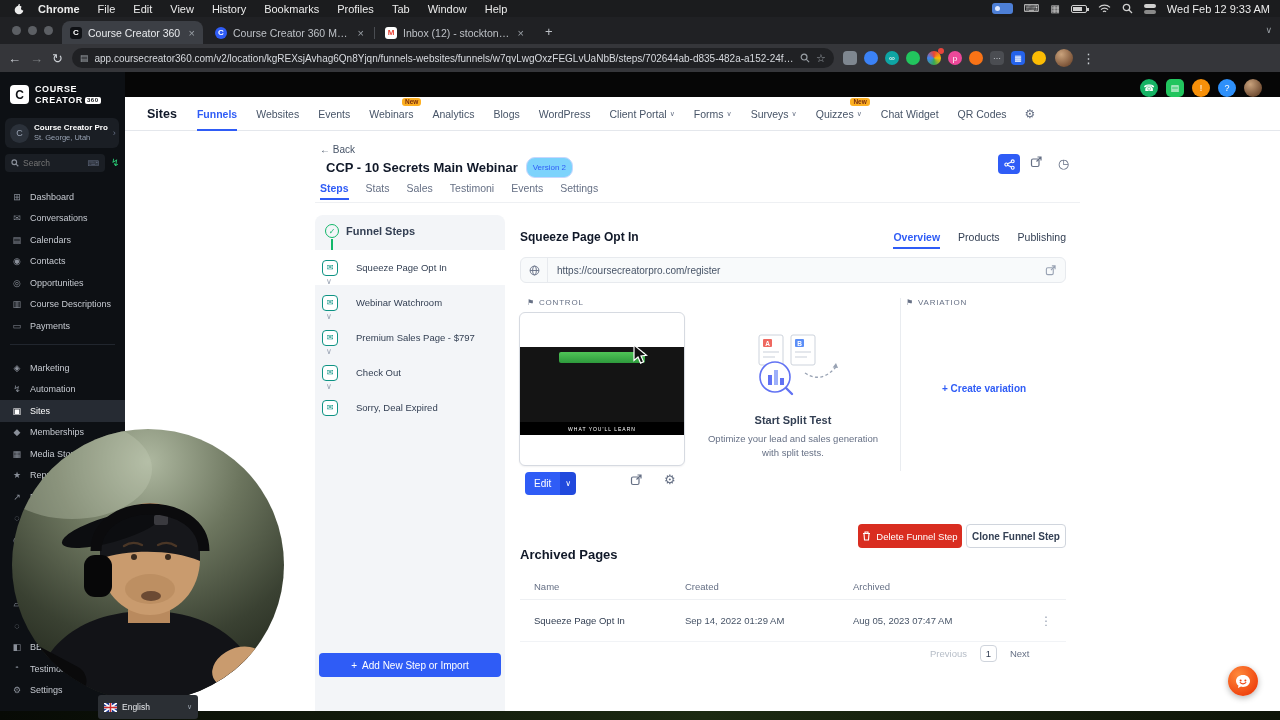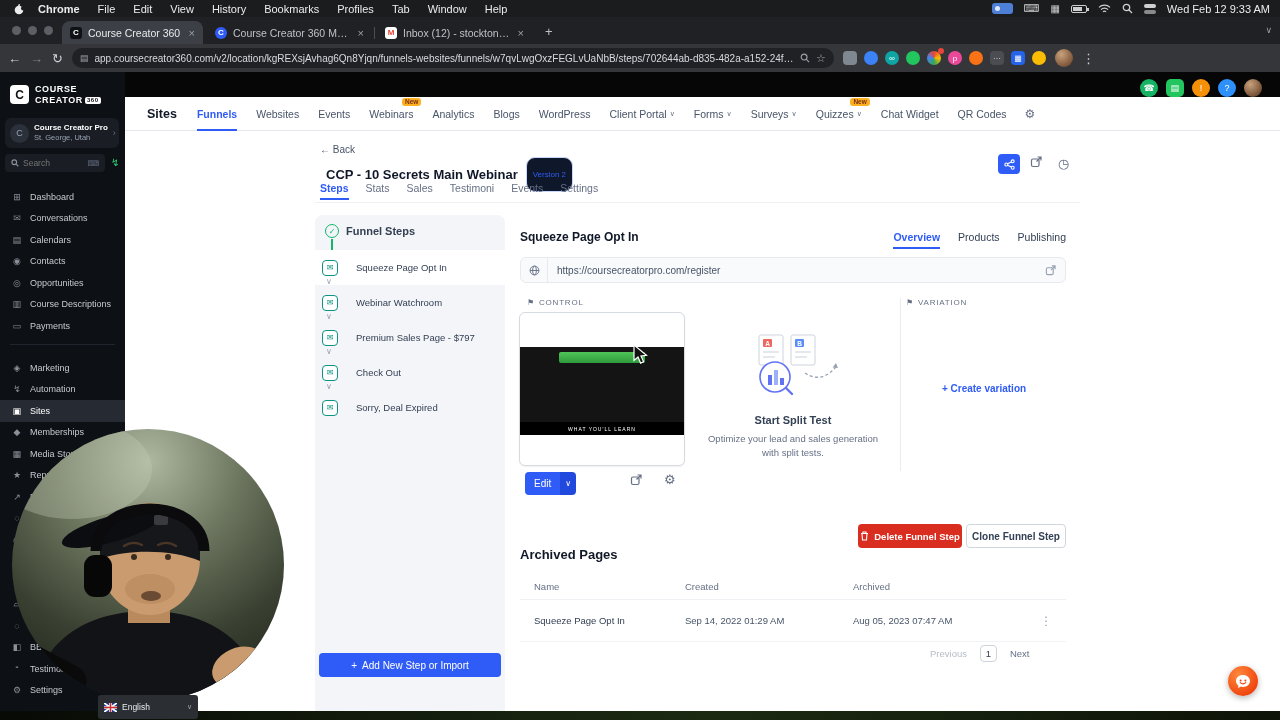--- a/index.html
+++ b/index.html
@@ -91,22 +91,22 @@
 .navlink .crt{font-size:7px;color:#667085}
 .navlink.active{color:#2f5cf6;font-weight:bold}
 .navlink.active::after{content:"";position:absolute;left:0;right:0;bottom:-11px;height:2px;background:#2f5cf6}
 .nbadge{position:absolute;top:-10px;right:-8px;background:#fdb022;color:#7a2e0e;font-size:6.5px;
   font-weight:bold;padding:1px 3px;border-radius:3px;line-height:1}
 .navgear{margin-left:18px;color:#667085;font-size:12px}
 
 #content{position:absolute;left:125px;top:131px;width:1155px;height:580px;background:#fff;z-index:3}
 .backlink{position:absolute;left:195px;top:13px;font-size:10px;color:#475467}
 .ftitle{position:absolute;left:201px;top:26px;font-size:13px;font-weight:bold;color:#101828;display:flex;align-items:center;gap:8px}
-.vbadge{background:#0f172a;border:1px solid #c7d7fe;color:#2f5cf6;font-size:8px;font-weight:normal;
-  border-radius:9px;padding:12px 6px}
+.vbadge{background:#7dd3fc;border:1px solid #c7d7fe;color:#2f5cf6;font-size:8px;font-weight:normal;
+  border-radius:9px;padding:5px 6px}
 .hact-share{position:absolute;left:873px;top:23px;width:22px;height:20px;background:#2f5cf6;border-radius:4px;
   display:flex;align-items:center;justify-content:center}
 .hact{position:absolute;top:25px;color:#667085;font-size:12px}
 .ftabs{position:absolute;left:195px;top:51px;display:flex;gap:17px;font-size:10.5px}
 .ftab{color:#667085;position:relative;padding-bottom:6px}
 .ftab.active{color:#2f5cf6;font-weight:bold}
 .ftab.active::after{content:"";position:absolute;left:0;right:0;bottom:0;height:2px;background:#2f5cf6}
 .hairline{position:absolute;left:190px;top:71px;width:765px;height:1px;background:#eef0f3}
 
 #stepspanel{position:absolute;left:190px;top:84px;width:190px;height:496px;background:#f3f5f8;border-radius:8px 8px 0 0}
@@ -148,21 +148,21 @@
   letter-spacing:1px;display:flex;align-items:center;justify-content:center}
 .editbtn{position:absolute;left:400px;top:341px;height:23px;display:flex}
 .editmain{background:#2f5cf6;color:#fff;font-size:10px;display:flex;align-items:center;padding:0 9px;border-radius:4px 0 0 4px}
 .editcaret{background:#2149dd;color:#fff;font-size:8px;display:flex;align-items:center;padding:0 5px;border-radius:0 4px 4px 0}
 .ghost{position:absolute;color:#667085;font-size:12px;display:flex}
 .vdiv{position:absolute;left:775px;top:167px;width:1px;height:173px;background:#e9ecf0}
 .splitttl{position:absolute;left:568px;top:283px;width:200px;text-align:center;font-size:11px;font-weight:bold;color:#344054}
 .splitdesc{position:absolute;left:578px;top:301px;width:180px;text-align:center;font-size:9.5px;color:#667085;line-height:1.45}
 .createvar{position:absolute;left:784px;top:252px;width:150px;text-align:center;font-size:10px;color:#2f5cf6;font-weight:bold}
 .delbtn{position:absolute;left:733px;top:393px;width:104px;height:24px;background:#d92d20;border-radius:4px;
-  color:#fff;font-size:9.5px;font-weight:bold;display:flex;align-items:center;justify-content:center;gap:5px}
+  color:#fff;font-size:9.5px;font-weight:normal;display:flex;align-items:center;justify-content:center;gap:5px}
 .clonebtn{position:absolute;left:841px;top:393px;width:100px;height:24px;background:#fff;border:1px solid #d0d5dd;
   border-radius:4px;color:#344054;font-size:10px;font-weight:bold;display:flex;align-items:center;justify-content:center}
 .archttl{position:absolute;left:395px;top:416px;font-size:13px;font-weight:bold;color:#101828}
 .table{position:absolute;left:395px;top:443px;width:546px}
 .thead{display:flex;align-items:center;height:26px;border-bottom:1px solid #eef0f3;font-size:9.5px;color:#667085}
 .trow{display:flex;align-items:center;height:42px;border-bottom:1px solid #f1f3f6;font-size:9.5px;color:#475467}
 .c1{width:165px;padding-left:14px}.c2{width:168px}.c3{flex:1}
 .kebab{width:40px;text-align:center;color:#98a2b3;font-size:12px}
 .pagin{position:absolute;left:805px;top:514px;display:flex;align-items:center;gap:13px;font-size:9.5px}
 .pprev{color:#b6bdc7}.pnext{color:#667085}

